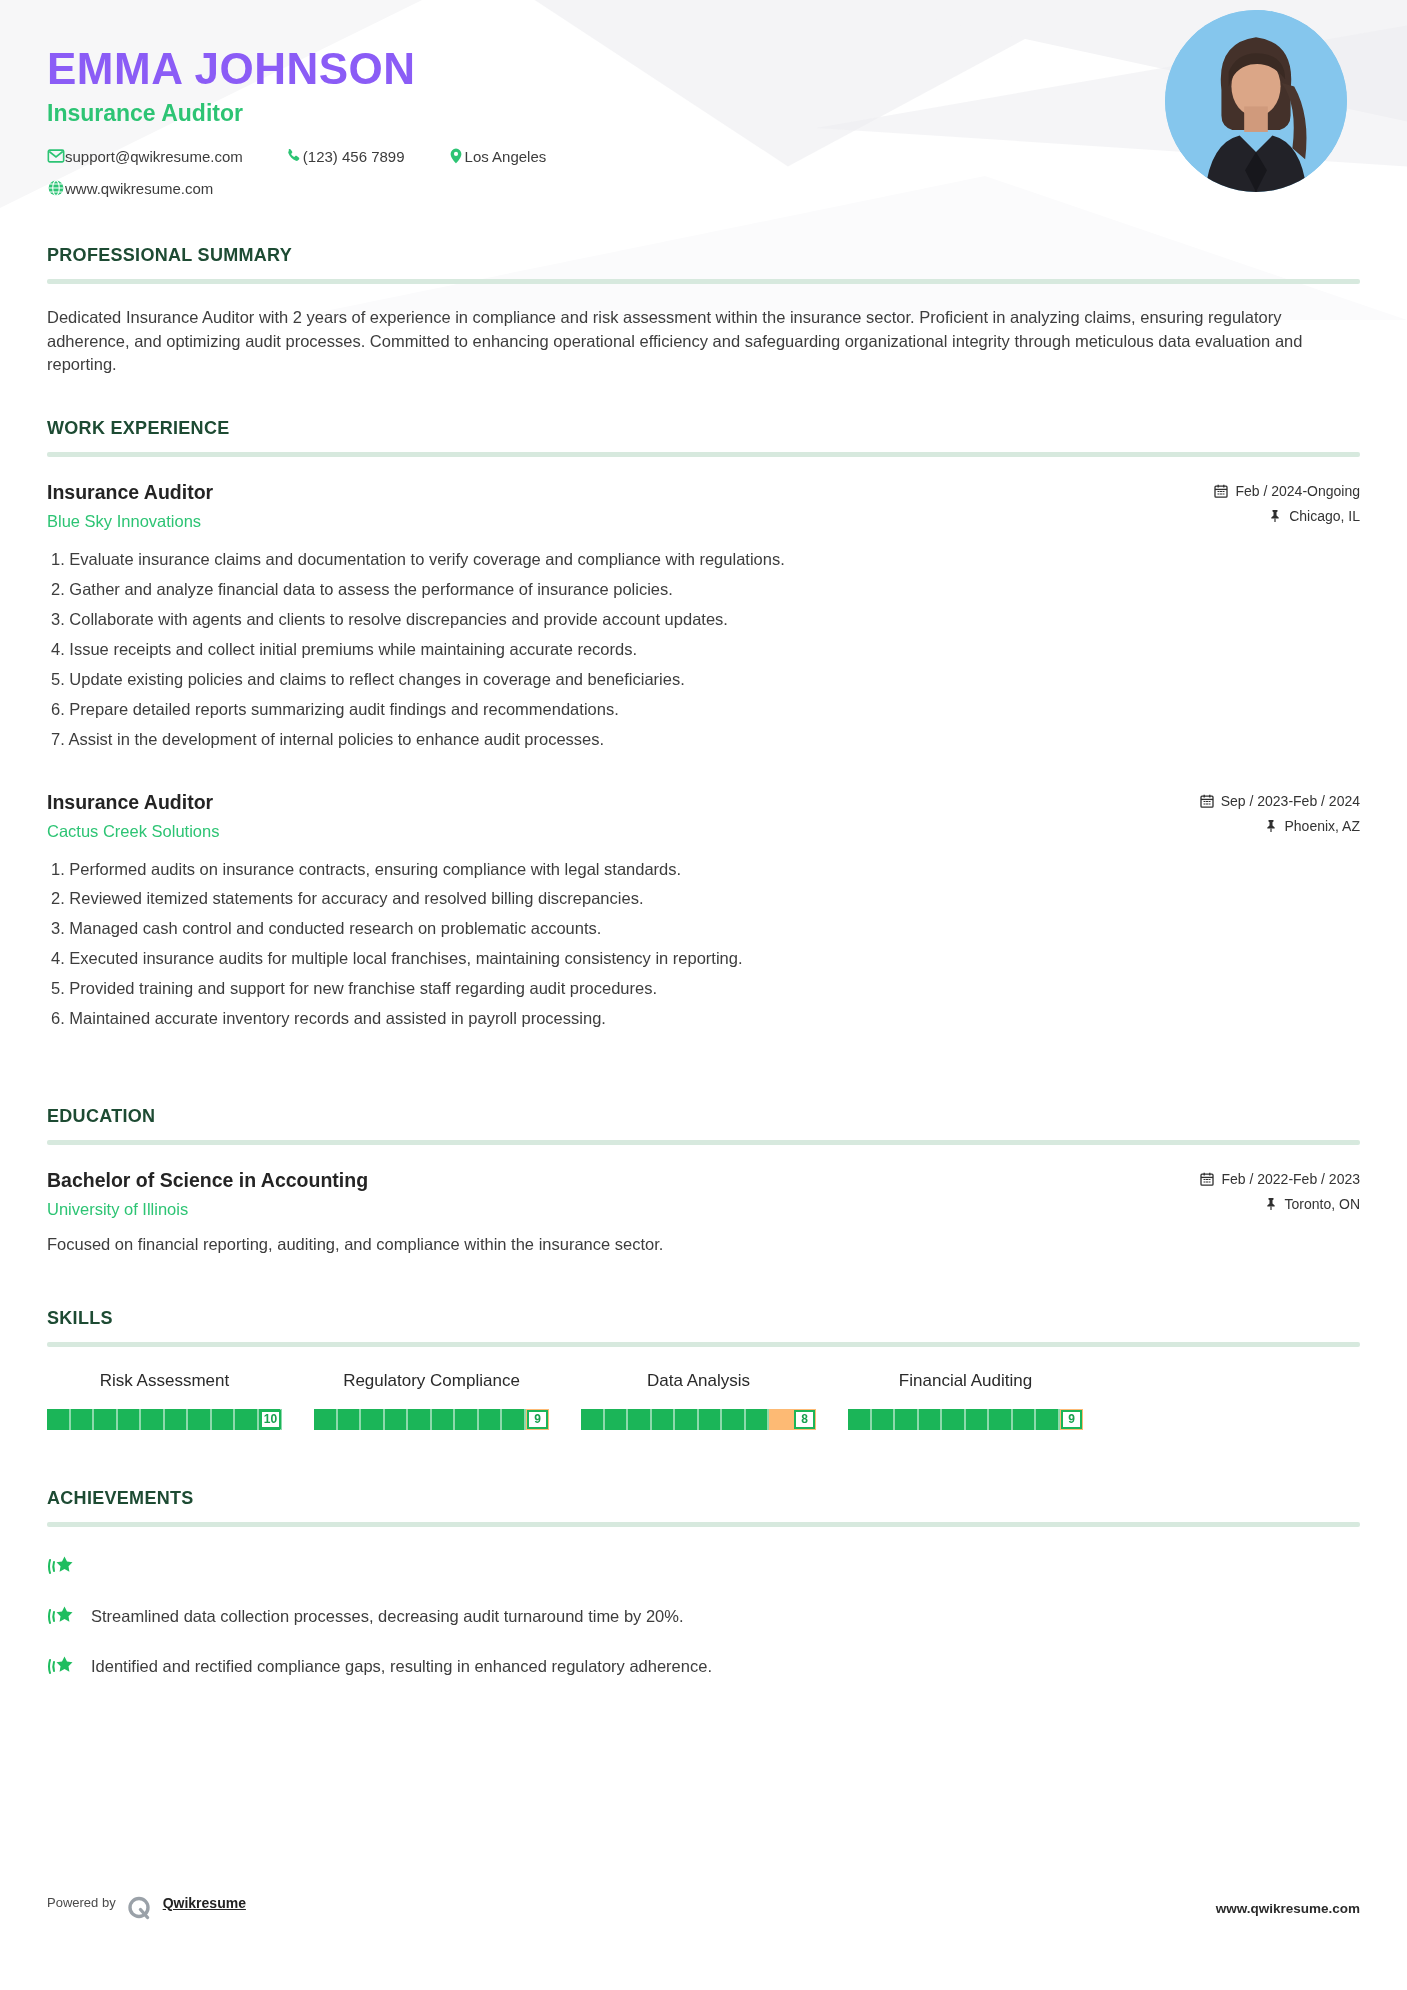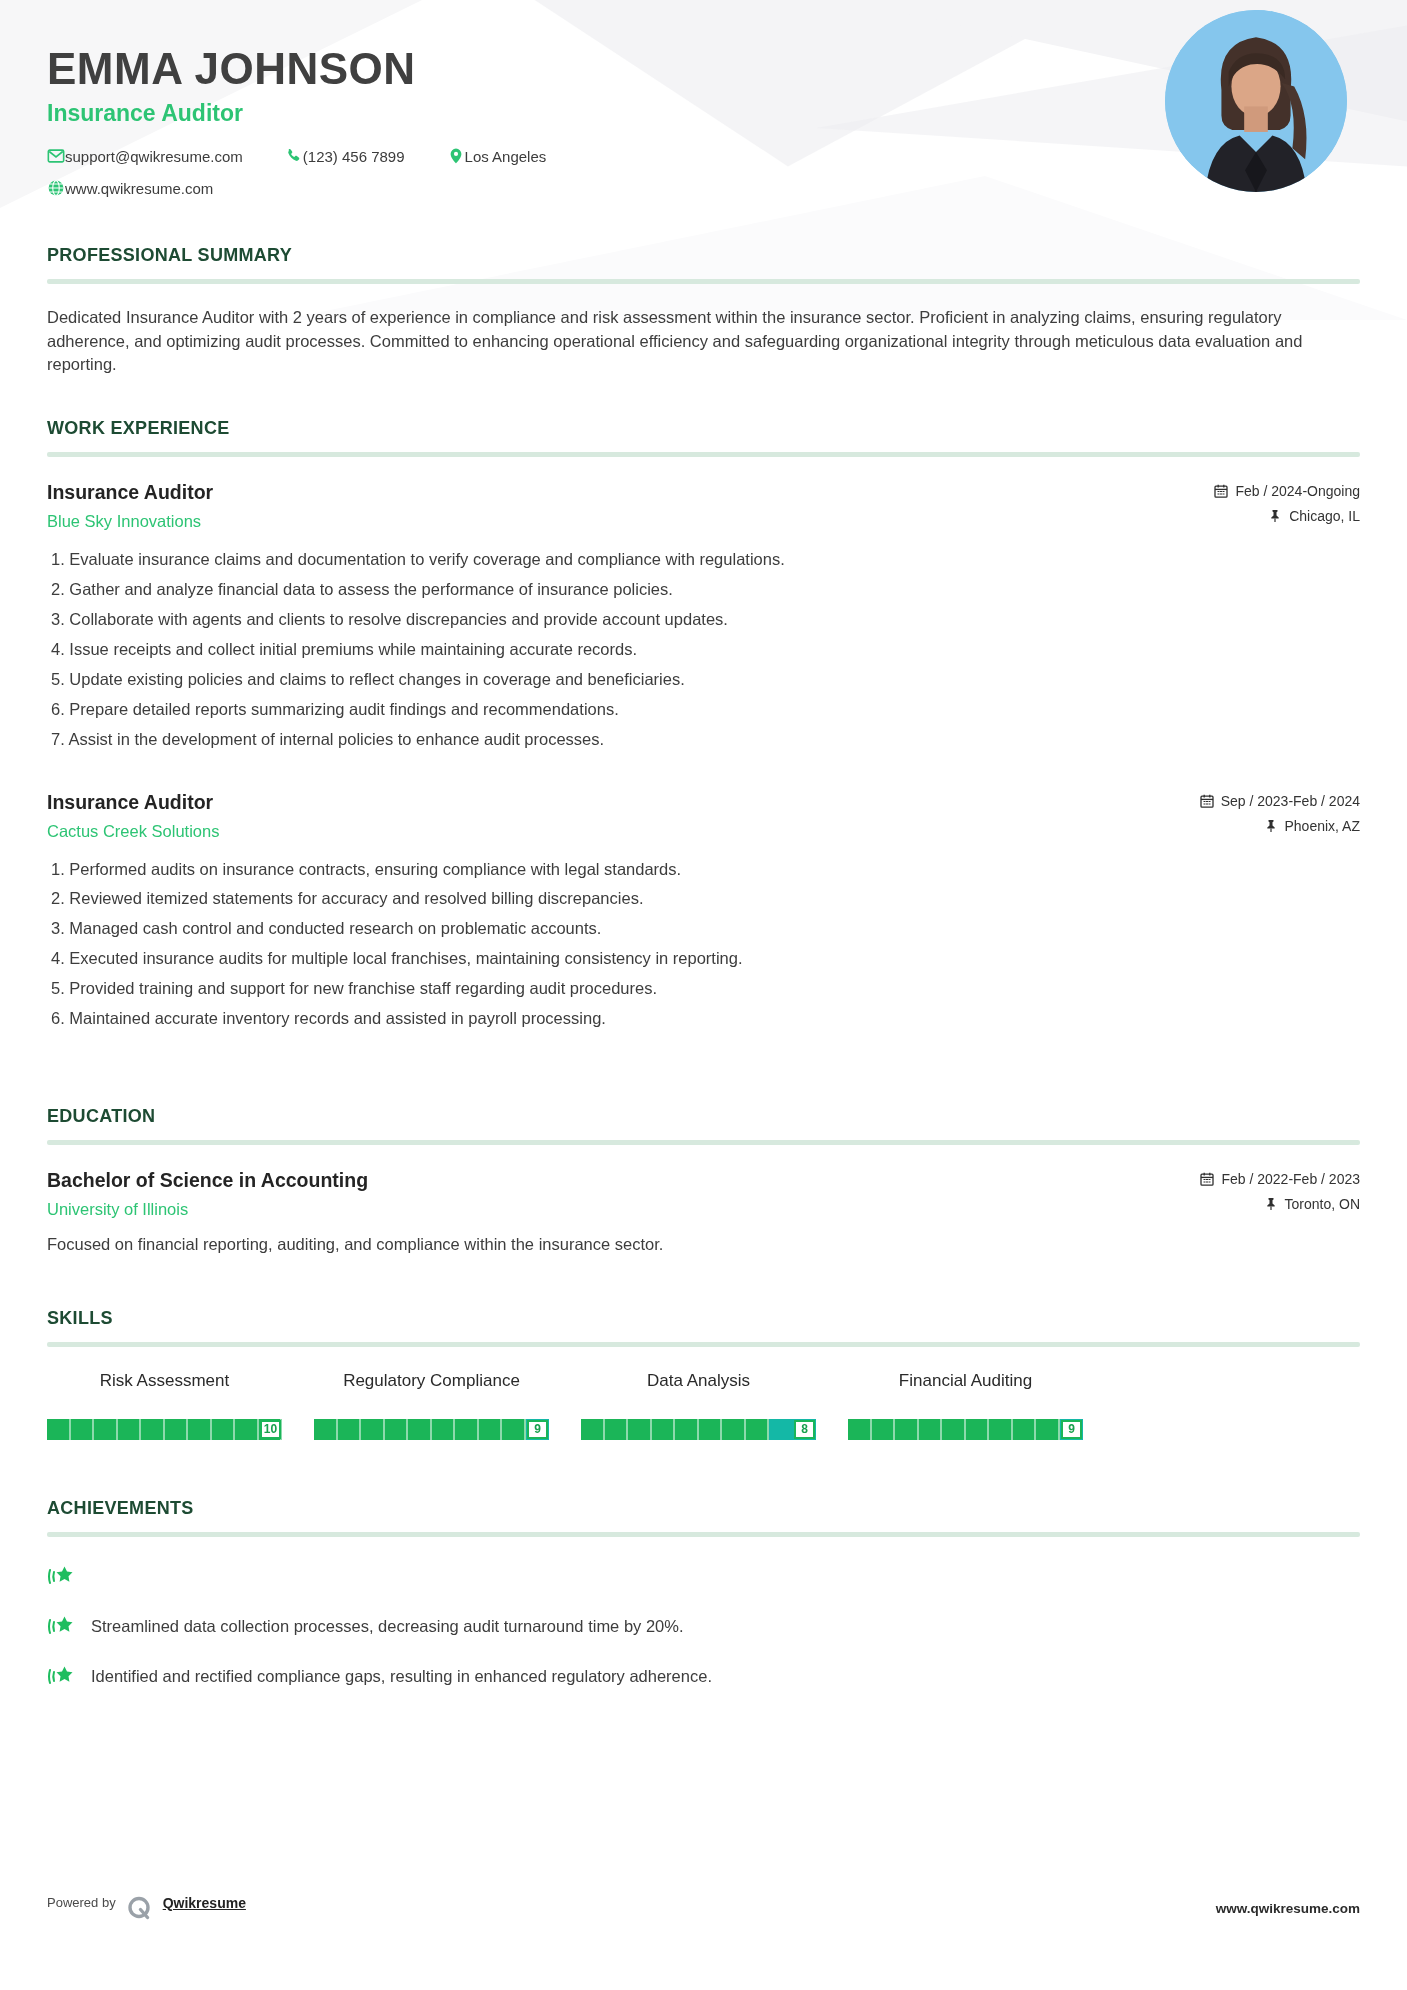--- a/index.html
+++ b/index.html
@@ -14,21 +14,21 @@
   .hb1 { position:absolute; inset:0; background:#f0f0f2; clip-path:polygon(38% 0, 78% 0, 56% 52%); opacity:.7; }
   .hb2 { position:absolute; inset:0; background:#f4f4f6; clip-path:polygon(60% 0, 100% 0, 100% 38%); }
   .hb3 { position:absolute; inset:0; background:#f7f7f8; clip-path:polygon(0 0, 30% 0, 0 65%); }
   .hb4 { position:absolute; inset:0; background:#ededf0; clip-path:polygon(58% 40%, 100% 8%, 100% 52%); opacity:.55; }
   .hb5 { position:absolute; inset:0; background:#fbfbfc; clip-path:polygon(20% 100%, 70% 55%, 100% 100%); }
 
   .content { position:relative; z-index:1; padding:0 47px; }
 
   
   .hd { position:relative; padding-top:46px; }
-  .name { font-size:44px; font-weight:800; color:#404040; letter-spacing:.5px; line-height:1.05; }
+  .name { font-size:44px; font-weight:800; color:#8b5cf6; letter-spacing:.5px; line-height:1.05; }
   .role { font-size:23px; font-weight:600; color:#2dc474; margin-top:8px; }
   .contact-rows { margin-top:20px; display:flex; flex-direction:column; gap:14px; }
   .contact-row { display:flex; align-items:center; gap:42px; }
   .contact-item { display:flex; align-items:center; font-size:15px; color:#3c3c3c; font-weight:500; text-decoration:none; }
   .cicon { display:inline-flex; width:18px; height:18px; flex:0 0 auto; }
   .photo {
     position:absolute; top:10px; right:13px; width:182px; height:182px;
     border-radius:50%; overflow:hidden; background:#85c6ed;
   }
   .photo svg { display:block; width:100%; height:100%; }
@@ -53,21 +53,21 @@
   ol.duties li { counter-increment:d; font-size:16.5px; color:#3d3d3d; line-height:1.3; margin-bottom:8.5px; padding-left:4px; }
   ol.duties li::before { content:counter(d) ". "; }
   .entry.second { margin-top:40px; }
 
   .edu-sec { margin-top:76px; }
   .edu-desc { margin-top:16px; font-size:16.5px; color:#3d3d3d; }
 
   .skills-sec { margin-top:54px; }
   .skills-grid { margin-top:24px; display:grid; grid-template-columns:repeat(4, 235px); column-gap:32px; width:1013px;text-align:center; }
   .skill-label { font-size:17px; color:#2a2a2a; font-weight:500; }
-  .skill-bar { position:relative; margin-top:28px; height:21px; background:#14b8a6; overflow:hidden;padding-left:24px; }
+  .skill-bar { position:relative; margin-top:18px; height:21px; background:#fdba74; overflow:hidden;padding-left:24px; }
   .skill-fill {
     position:absolute; left:0; top:0; bottom:0; background:#1bb558;
     background-image:repeating-linear-gradient(90deg, rgba(255,255,255,0) 0 21.5px, rgba(255,255,255,.5) 21.5px 23.5px);
   }
   .skill-badge {
     position:absolute; right:1px; top:1px; bottom:1px; width:21px;
     background:#ffffff; border:2px solid #1bb558; display:flex; align-items:center; justify-content:center;
     font-size:12px; font-weight:700; color:#17a04d;
   }
 

